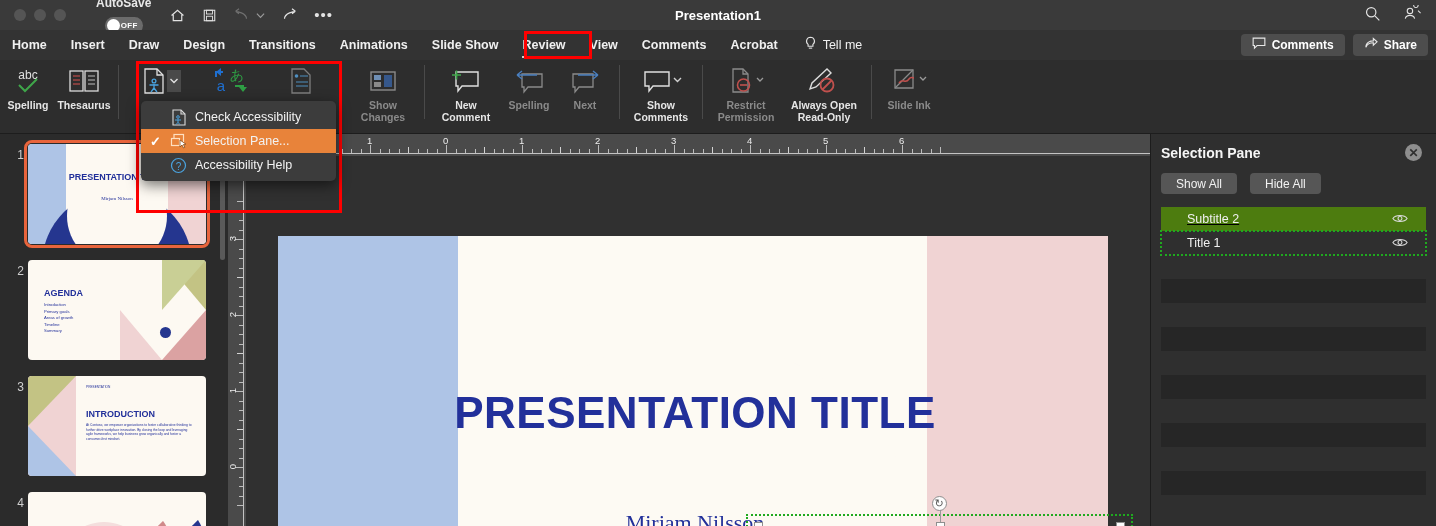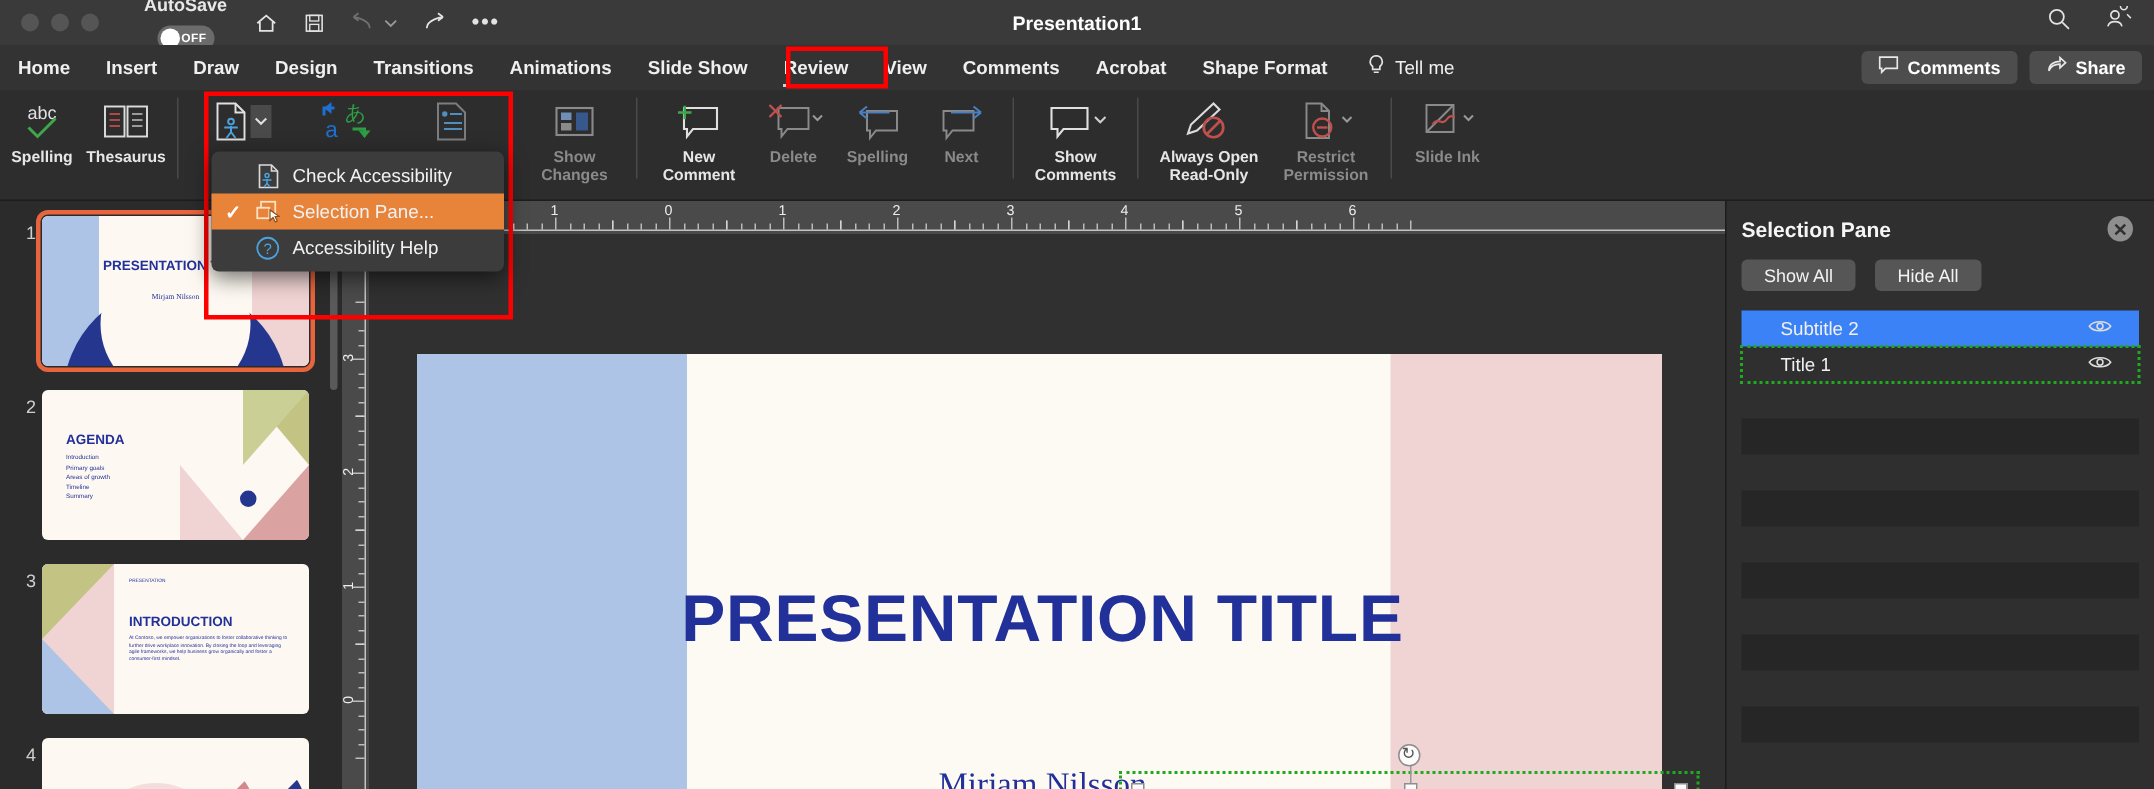--- a/index.html
+++ b/index.html
@@ -181,21 +181,21 @@
   .sp-btns { display: flex; gap: 13px; padding: 12px 0 0 10px; }
   .sp-btn {
     height: 21px; padding: 0 15px; background: #565656; border-radius: 4px;
     color: #f2f2f2; font-size: 12px; display: flex; align-items: center;
   }
   .sp-list { margin-top: 13px; }
   .sp-row {
     height: 24px; display: flex; align-items: center; justify-content: space-between;
     padding: 0 18px 0 26px; margin: 0 10px; position: relative;
   }
-  .sp-row.shade { background: #3b82f6; }
+  .sp-row.shade { background: #4d7c0f; text-decoration: underline; }
   .sp-row.selected { outline: 2px dotted #1faa1f; outline-offset: -1px; }
   .sp-label { color: #f0f0f0; font-size: 12.5px; }
   .sp-empty { height: 24px; margin: 0 10px; }
   .sp-empty.shade { background: #262626; }
 </style>
 </head>
 <body>
 
 <div id="app">
 
@@ -269,21 +269,20 @@
     <div class="tab">Insert</div>
     <div class="tab">Draw</div>
     <div class="tab">Design</div>
     <div class="tab">Transitions</div>
     <div class="tab">Animations</div>
     <div class="tab">Slide Show</div>
     <div class="tab active">Review</div>
     <div class="tab">View</div>
     <div class="tab">Comments</div>
     <div class="tab">Acrobat</div>
-    <div class="tab">Shape Format</div>
 
     <div class="tellme">
       <span>
         <svg width="13" height="15" viewBox="0 0 14 16">
             <path d="M7 1.2 a4.3 4.3 0 0 1 2.6 7.7 V11 H4.4 V8.9 A4.3 4.3 0 0 1 7 1.2 Z" fill="none" stroke="#e3e3e3" stroke-width="1.2"></path>
             <path d="M5.2 13 h3.6" stroke="#e3e3e3" stroke-width="1.2"></path>
           </svg>
       </span>
       <span>Tell me</span>
     </div>
@@ -397,30 +396,20 @@
         <div class="ricon">
           <svg width="40" height="30" viewBox="0 0 40 30">
               <path d="M10 6 h22 v14 H16 l-4 5 v-5 h-2 Z" fill="none" stroke="#e0e0e0" stroke-width="1.4"></path>
               <path d="M6 9 h9 M10.5 4.5 v9" stroke="#3fa64a" stroke-width="1.7"></path>
             </svg>
         </div>
         <div class="rlabel">New<br>Comment</div>
       </div>
       <div class="rbtn dim">
         <div class="ricon">
-          <svg width="44" height="30" viewBox="0 0 44 30">
-              <path d="M12 6 h20 v14 H18 l-4 5 v-5 h-2 Z" fill="none" stroke="#8a8a8a" stroke-width="1.3"></path>
-              <path d="M6 4 l8 8 M14 4 l-8 8" stroke="#c0504d" stroke-width="1.6"></path>
-              <path d="M35 11 L38 14 L41 11" fill="none" stroke="#9a9a9a" stroke-width="1.3"></path>
-            </svg>
-        </div>
-        <div class="rlabel">Delete</div>
-      </div>
-      <div class="rbtn dim">
-        <div class="ricon">
           <svg width="40" height="30" viewBox="0 0 40 30">
               <path d="M13 8 h20 v13 H19 l-4 5 v-5 h-2 Z" fill="none" stroke="#8a8a8a" stroke-width="1.3"></path>
               <path d="M28 4 H8 M8 4 l5 -4 M8 4 l5 4" fill="none" stroke="#4a7fbf" stroke-width="1.4" transform="translate(0,5)"></path>
             </svg>
         </div>
         <div class="rlabel">Spelling</div>
       </div>
       <div class="rbtn dim">
         <div class="ricon">
           <svg width="40" height="30" viewBox="0 0 40 30">
@@ -442,41 +431,41 @@
               <path d="M37 12 L40.5 15.5 L44 12" fill="none" stroke="#d0d0d0" stroke-width="1.4"></path>
             </svg>
         </div>
         <div class="rlabel">Show<br>Comments</div>
       </div>
     </div>
 
     <div class="rsep"></div>
 
     <div class="rgroup">
-      <div class="rbtn wide" style="width:82px">
-        <div class="ricon">
-          <svg width="44" height="30" viewBox="0 0 44 30">
-              <path d="M8 23 L10 17 L25 3 L29 7 L14 21 Z" fill="none" stroke="#dcdcdc" stroke-width="1.4"></path>
-              <circle cx="25" cy="19" r="6.5" fill="none" stroke="#c0504d" stroke-width="1.8"></circle>
-              <path d="M20.5 23.5 L29.5 14.5" stroke="#c0504d" stroke-width="1.8"></path>
-            </svg>
-        </div>
-        <div class="rlabel">Always Open<br>Read-Only</div>
-      </div>
       <div class="rbtn wide dim" style="width:74px">
         <div class="ricon">
           <svg width="44" height="30" viewBox="0 0 44 30">
               <path d="M9 3 h10 l5 5 v18 H9 Z" fill="none" stroke="#8a8a8a" stroke-width="1.3"></path>
               <path d="M19 3 v5 h5" fill="none" stroke="#8a8a8a" stroke-width="1.3"></path>
               <circle cx="19.5" cy="19" r="6" fill="none" stroke="#c0504d" stroke-width="1.6"></circle>
               <path d="M16 19 h7" stroke="#c0504d" stroke-width="1.6"></path>
               <path d="M33 12 L36 15 L39 12" fill="none" stroke="#9a9a9a" stroke-width="1.3"></path>
             </svg>
         </div>
         <div class="rlabel">Restrict<br>Permission</div>
+      </div>
+      <div class="rbtn wide" style="width:82px">
+        <div class="ricon">
+          <svg width="44" height="30" viewBox="0 0 44 30">
+              <path d="M8 23 L10 17 L25 3 L29 7 L14 21 Z" fill="none" stroke="#dcdcdc" stroke-width="1.4"></path>
+              <circle cx="25" cy="19" r="6.5" fill="none" stroke="#c0504d" stroke-width="1.8"></circle>
+              <path d="M20.5 23.5 L29.5 14.5" stroke="#c0504d" stroke-width="1.8"></path>
+            </svg>
+        </div>
+        <div class="rlabel">Always Open<br>Read-Only</div>
       </div>
     </div>
 
     <div class="rsep"></div>
 
     <div class="rgroup">
       <div class="rbtn wide dim" style="width:62px">
         <div class="ricon">
           <svg width="44" height="30" viewBox="0 0 44 30">
               <path d="M8 4 h18 v18 H8 Z" fill="none" stroke="#8a8a8a" stroke-width="1.3"></path>

